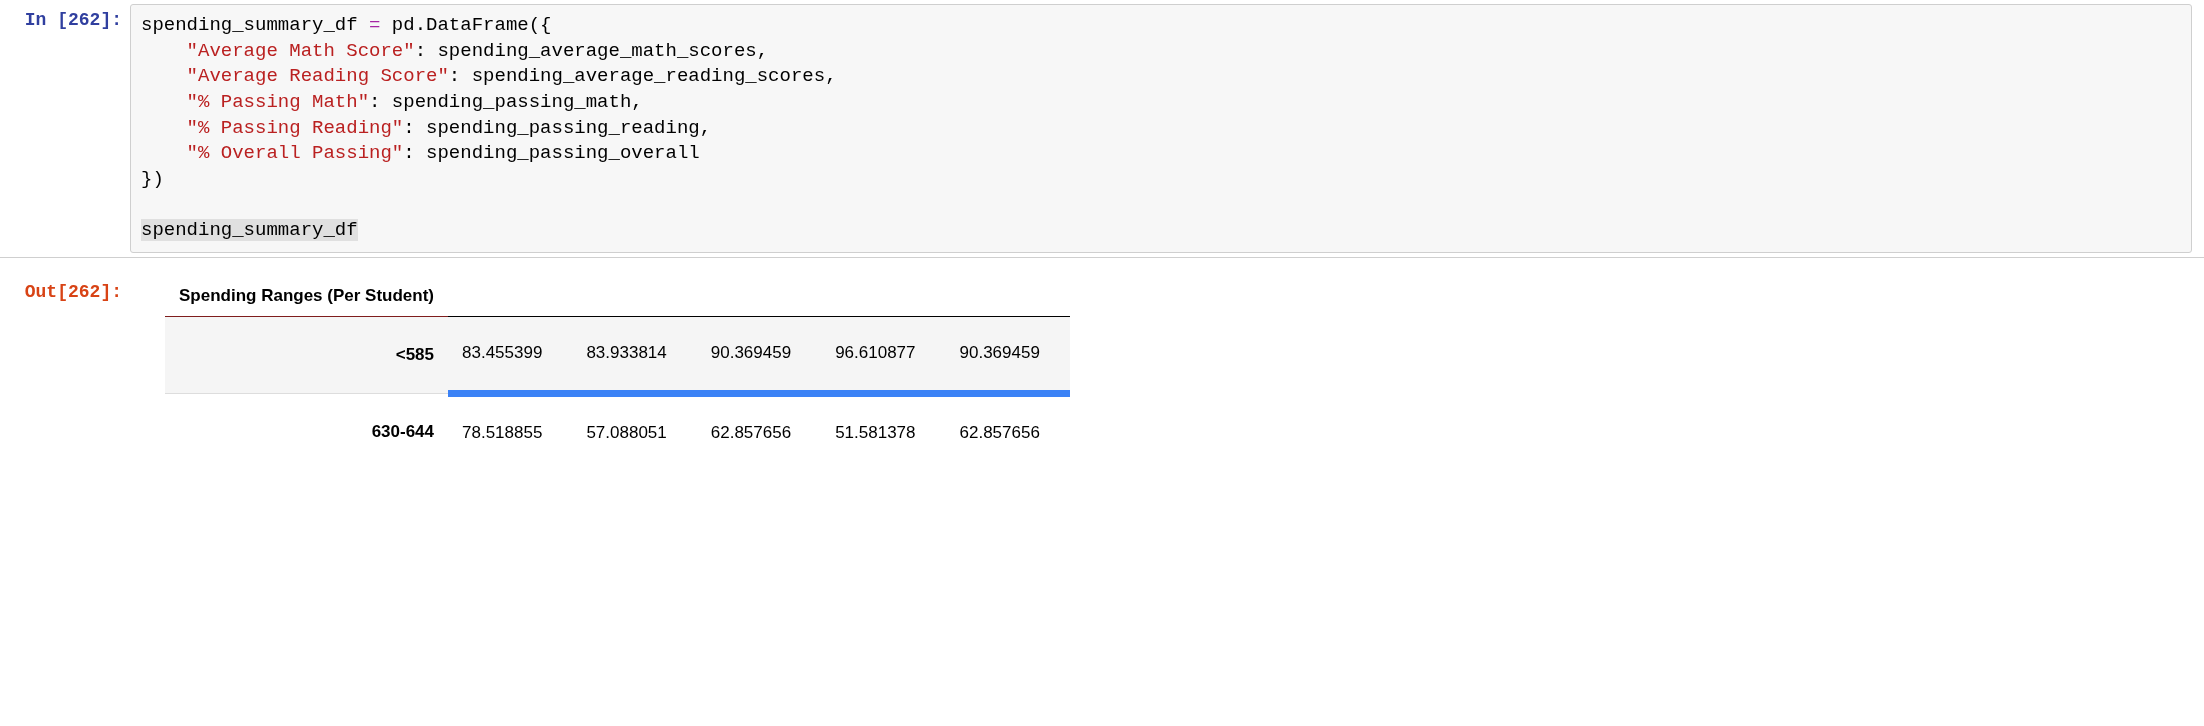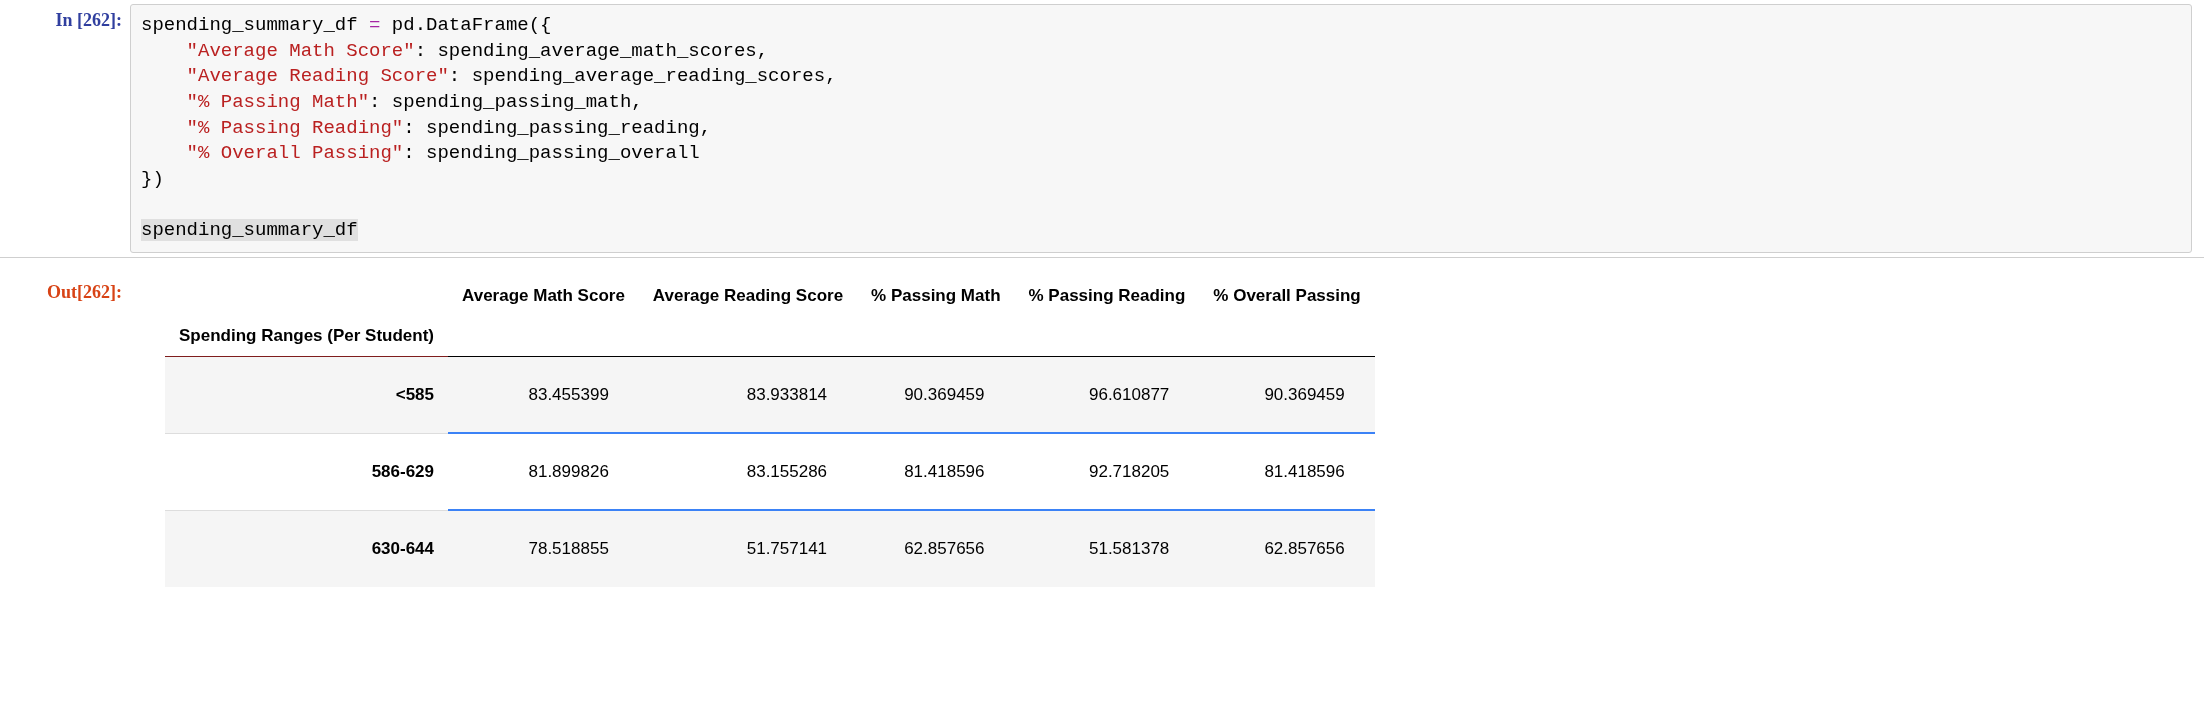--- a/index.html
+++ b/index.html
@@ -19,21 +19,21 @@
     border-left: none;
     border-right: none;
     border-top: none;
     padding: 4px 0;
   }
   .prompt-area {
     width: 130px;
     flex-shrink: 0;
     text-align: right;
     padding: 6px 8px 0 0;
-    font-family: Liberation Serif, serif;
+    font-family: Liberation Mono, monospace;
     font-size: 18px;
     font-weight: bold;
   }
   .in-prompt { color: #303F9F; }
   .in-bracket { color: #303F9F; }
   .out-prompt { color: #D84315; }
   .cell-content {
     flex: 1;
     padding-right: 12px;
   }
@@ -83,21 +83,21 @@
   }
   table.dataframe tbody th {
     text-align: right;
     font-weight: bold;
     padding: 28px 14px;
     border-bottom: 1px solid #ddd;
   }
   table.dataframe tbody td {
     text-align: right;
     padding: 10px 30px 10px 14px;
-    border-bottom: 2px solid #3b82f6;
+    border-bottom: 7px solid #3b82f6;
   }
   table.dataframe tbody tr:nth-child(odd) {
     background: #f5f5f5;
   }
   table.dataframe tbody tr:last-child th,
   table.dataframe tbody tr:last-child td {
     border-bottom: none;
   }
 </style>
 </head>
@@ -120,58 +120,42 @@
   </div>
 </div>
 
 <div class="output-row">
   <div class="prompt-area">
     <span class="out-prompt">Out</span><span class="out-prompt">[</span><span class="out-prompt">262</span><span class="out-prompt">]:</span>
   </div>
   <div class="output-content">
     <table class="dataframe">
       <thead>
-        <tr>
-          <th></th>
-          <th>Average Math Score</th>
-          <th>Average Reading Score</th>
-          <th>% Passing Math</th>
-          <th>% Passing Reading</th>
-          <th>% Overall Passing</th>
-        </tr>
         <tr class="index-name">
           <th>Spending Ranges (Per Student)</th>
           <th class="blank"></th>
           <th class="blank"></th>
           <th class="blank"></th>
           <th class="blank"></th>
           <th class="blank"></th>
         </tr>
       </thead>
       <tbody>
         <tr>
           <th>&lt;585</th>
           <td>83.455399</td>
           <td>83.933814</td>
           <td>90.369459</td>
           <td>96.610877</td>
           <td>90.369459</td>
         </tr>
         <tr>
-          <th>586-629</th>
-          <td>81.899826</td>
-          <td>83.155286</td>
-          <td>81.418596</td>
-          <td>92.718205</td>
-          <td>81.418596</td>
-        </tr>
-        <tr>
           <th>630-644</th>
           <td>78.518855</td>
-          <td>51.757141</td>
+          <td>57.088051</td>
           <td>62.857656</td>
           <td>51.581378</td>
           <td>62.857656</td>
         </tr>
       </tbody>
     </table>
   </div>
 </div>
 
 </body></html>

